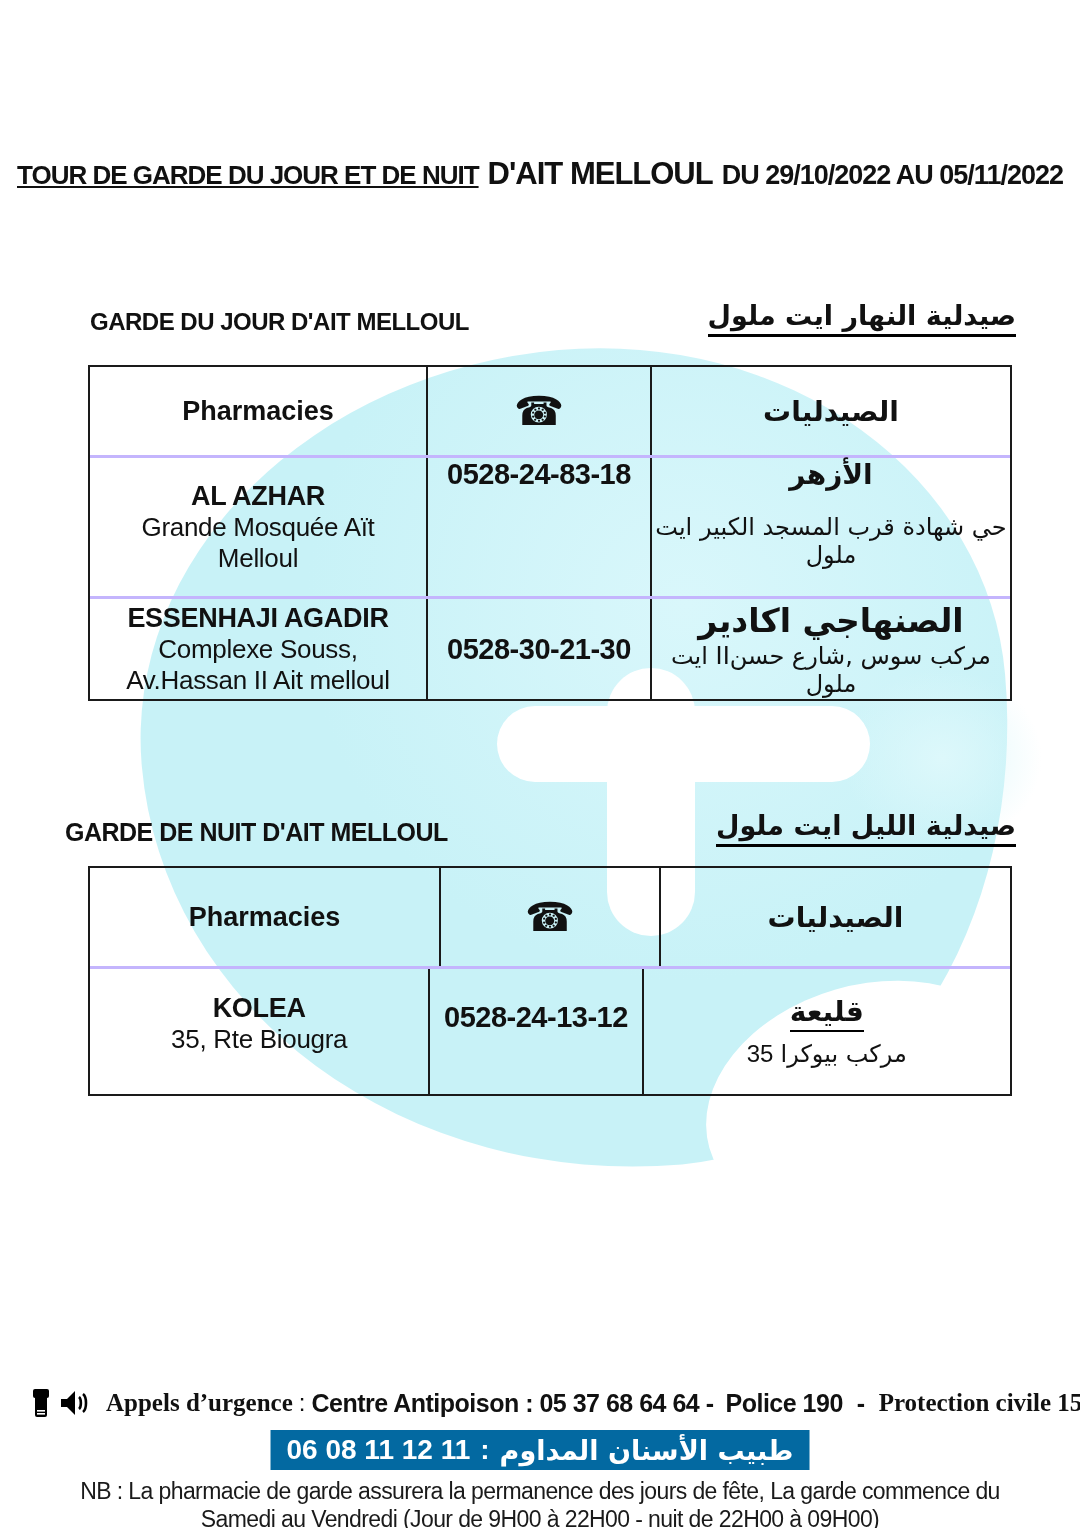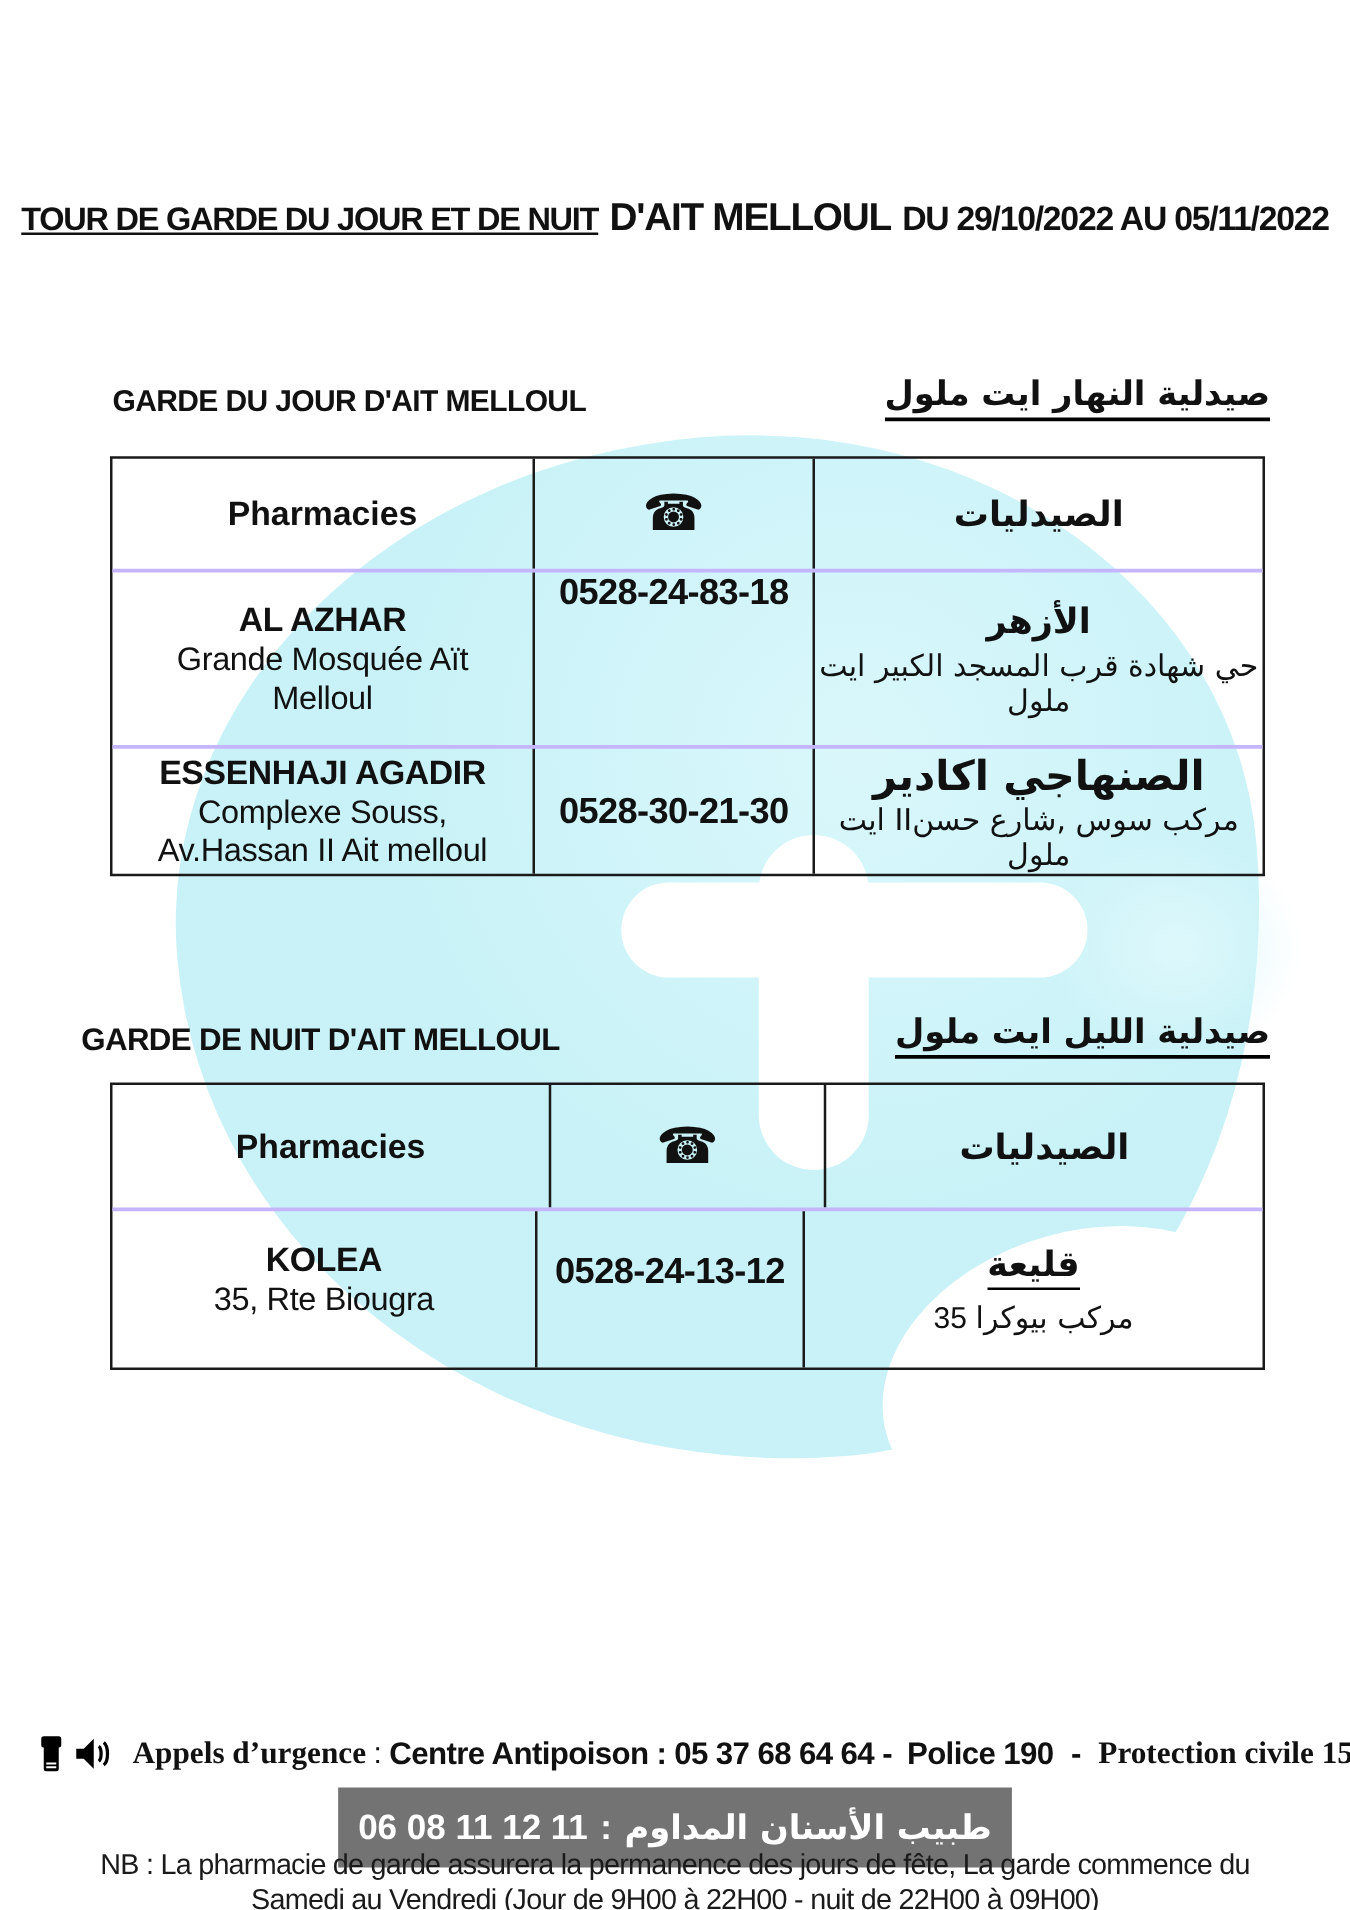--- a/index.html
+++ b/index.html
@@ -75,22 +75,22 @@
   .emergency{
     top:1388px;left:28px;width:1024px;
     display:flex;align-items:center;gap:6px;white-space:nowrap;
   }
   .emergency .serif{font-family:"Liberation Serif",serif;font-weight:bold;font-size:25px;}
   .emergency .sans{font-size:25px;font-weight:bold;letter-spacing:-0.5px;}
   .emergency .sep{font-size:24px;font-weight:normal;}
   .icon-wrap{display:flex;align-items:center;gap:4px;margin-right:10px;}
   .dentist-bar{
     top:1430px;left:50%;transform:translateX(-50%);
-    background:#737373;color:#fff;height:40px;
-    display:flex;align-items:center;gap:10px;padding:12px 16px;
+    background:#0369a1;color:#fff;height:40px;
+    display:flex;align-items:center;gap:10px;padding:0 16px;
     font-size:28px;font-weight:bold;white-space:nowrap;
   }
   .dentist-bar .ar{font-size:27px;}
   .nb{
     left:0;width:1080px;text-align:center;
     font-size:23px;letter-spacing:-0.6px;color:#1a1a1a;
   }
 </style>
 </head>
 <body>
@@ -121,21 +121,21 @@
 
   <div class="trow" style="height:138px;">
     <div class="tcell" style="width:336px;">
       <div class="ph-name">AL AZHAR</div>
       <div class="ph-addr">Grande Mosquée Aït</div>
       <div class="ph-addr">Melloul</div>
     </div>
     <div class="tcell" style="width:224px;justify-content:flex-start;">
       <div class="ph-num">0528-24-83-18</div>
     </div>
-    <div class="tcell" style="width:360px;justify-content:flex-start;padding-top:22px;">
+    <div class="tcell" style="width:360px;justify-content:flex-start;gap:16px;">
       <div class="ar-name ar">الأزهر</div>
       <div class="ar-addr ar">حي شهادة قرب المسجد الكبير ايت ملول</div>
     </div>
   </div>
 
   <div class="trow" style="height:100px;">
     <div class="tcell" style="width:336px;">
       <div class="ph-name">ESSENHAJI AGADIR</div>
       <div class="ph-addr">Complexe Souss,</div>
       <div class="ph-addr">Av.Hassan II Ait melloul</div>

